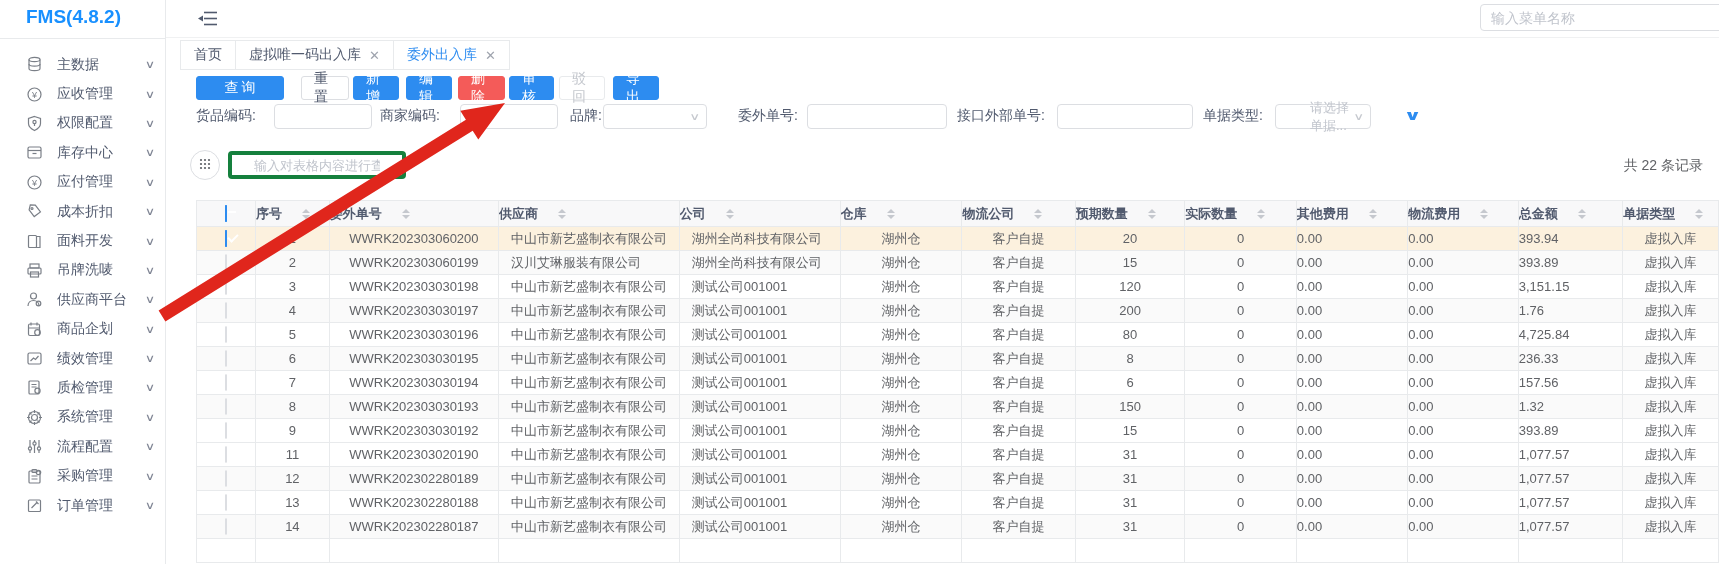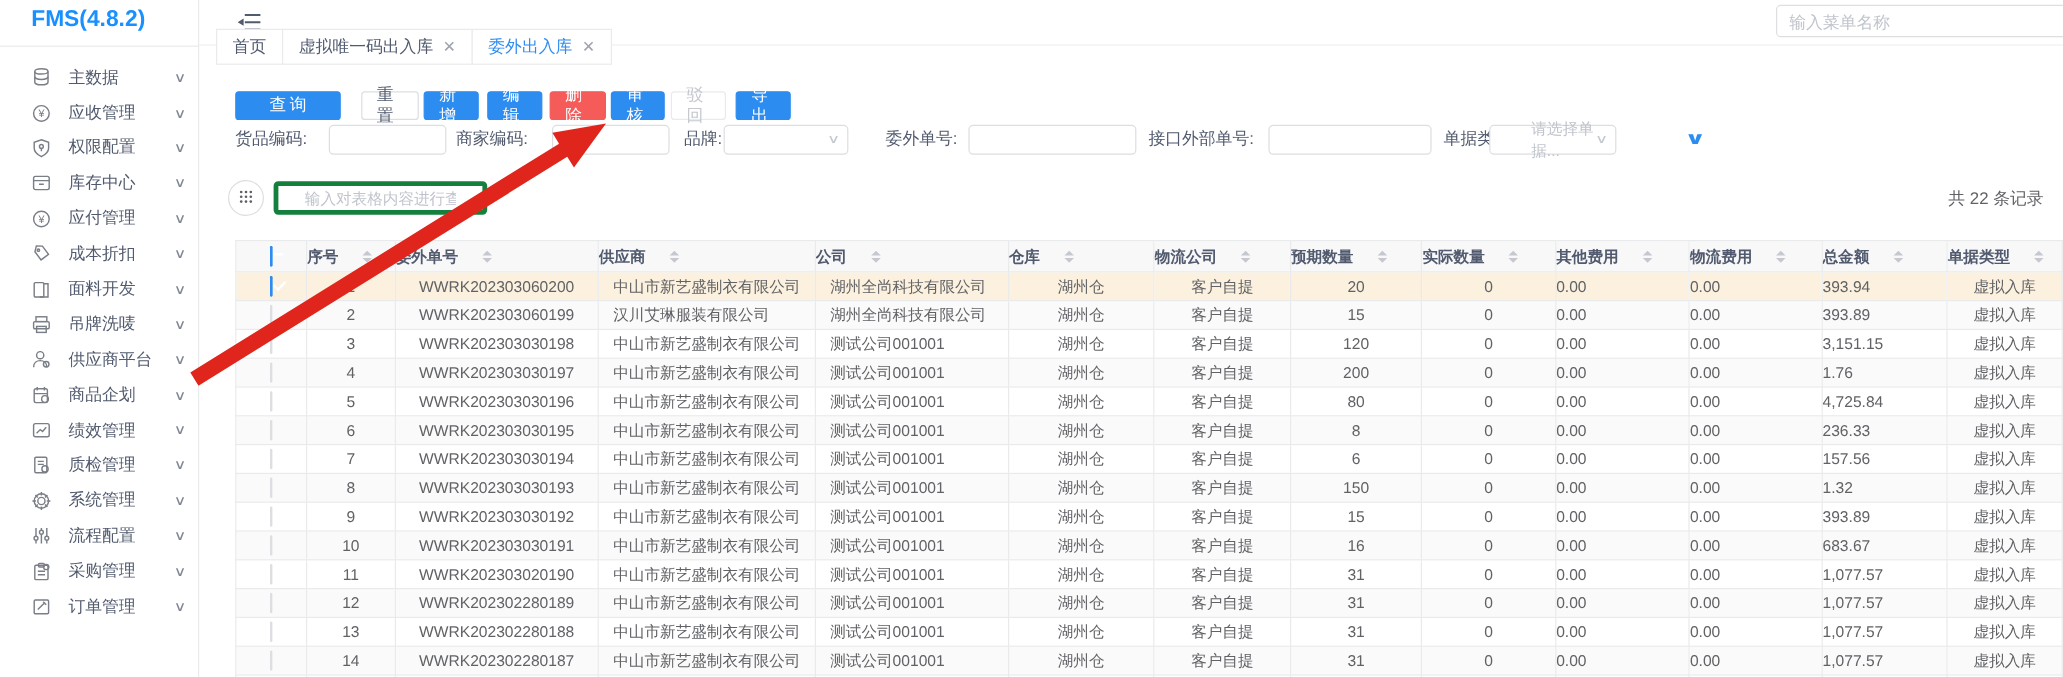--- a/index.html
+++ b/index.html
@@ -20,21 +20,21 @@
 
   
   .topbar { position:absolute; left:166px; top:0; right:0; height:38px; background:#fff;
     border-bottom:1px solid #f0f1f2; }
   .collapse-btn { position:absolute; left:32px; top:10px; cursor:pointer; }
   .menu-search { position:absolute; left:1314px; top:4px; width:260px; height:27px;
     border:1px solid #dcdee2; border-radius:4px; padding:0 10px; font-size:14px; color:#515a6e; outline:none; }
   .menu-search::placeholder { color:#c0c4cc; }
 
   
-  .tabs { position:absolute; left:180px; top:24px; display:flex; z-index:2;border-radius:14px; }
+  .tabs { position:absolute; left:180px; top:40px; display:flex; z-index:2;border-radius:14px; }
   .tab { height:30px; display:flex; align-items:center; padding:0 13px; background:#fff;
     border:1px solid #e8eaec; margin-left:-1px; cursor:pointer; white-space:nowrap; font-size:14px; color:#515a6e; }
   .tab:first-child { margin-left:0; }
   .tab.active { color:#2d8cf0; }
   .tab .close-x { margin-left:8px; font-size:13px; color:#9ea3ad; cursor:pointer; }
 
   
   .btnbar { position:absolute; left:196px; top:76px; display:flex; align-items:center; }
   .btn { height:24px; border-radius:3px; font-size:14px; letter-spacing:3px; padding:0 9px 0 12px;
     display:flex; align-items:center; justify-content:center; cursor:pointer; border:1px solid transparent; }
@@ -320,21 +320,21 @@
     <span class="flabel" style="left: 570px;">品牌:</span>
     <div class="finput fselect" style="left: 603px; width: 104px; position: absolute; top: 0px;">
       <span></span>
       <span class="sel-chev">∨</span>
     </div>
     <span class="flabel" style="left: 738px;">委外单号:</span>
     <input class="finput" placeholder="" style="left: 807px; width: 140px; position: absolute; top: 0px;">
     <span class="flabel" style="left: 957px;">接口外部单号:</span>
     <input class="finput" placeholder="" style="left: 1057px; width: 136px; position: absolute; top: 0px;">
     <span class="flabel" style="left: 1203px;">单据类型:</span>
-    <div class="finput fselect" style="left: 1241px; width: 106px; position: absolute; top: 0px; padding-left: 34px;">
+    <div class="finput fselect" style="left: 1275px; width: 96px; position: absolute; top: 0px; padding-left: 34px;">
       <span>请选择单据...</span>
       <span class="sel-chev">∨</span>
     </div>
   </div>
 
 <div class="grid-btn">
   <span>
     <svg width="12" height="12" viewBox="0 0 12 12">
       <g fill="#5c6066">
           <circle cx="2" cy="2" r="1.1"></circle>
@@ -610,35 +610,20 @@
           <td class="l">测试公司001001</td>
           <td class="c">湖州仓</td>
           <td class="c">客户自提</td>
           <td class="c">15</td>
           <td class="c">0</td>
           <td class="r">0.00</td>
           <td class="r">0.00</td>
           <td class="r">393.89</td>
           <td class="c">虚拟入库</td>
         </tr>
-        <tr class="stripe">
-          <td class="c"><span class="cb"></span></td>
-          <td class="c">10</td>
-          <td class="c">WWRK202303030191</td>
-          <td class="l">中山市新艺盛制衣有限公司</td>
-          <td class="l">测试公司001001</td>
-          <td class="c">湖州仓</td>
-          <td class="c">客户自提</td>
-          <td class="c">16</td>
-          <td class="c">0</td>
-          <td class="r">0.00</td>
-          <td class="r">0.00</td>
-          <td class="r">683.67</td>
-          <td class="c">虚拟入库</td>
-        </tr>
         <tr class="">
           <td class="c"><span class="cb"></span></td>
           <td class="c">11</td>
           <td class="c">WWRK202303020190</td>
           <td class="l">中山市新艺盛制衣有限公司</td>
           <td class="l">测试公司001001</td>
           <td class="c">湖州仓</td>
           <td class="c">客户自提</td>
           <td class="c">31</td>
           <td class="c">0</td>

